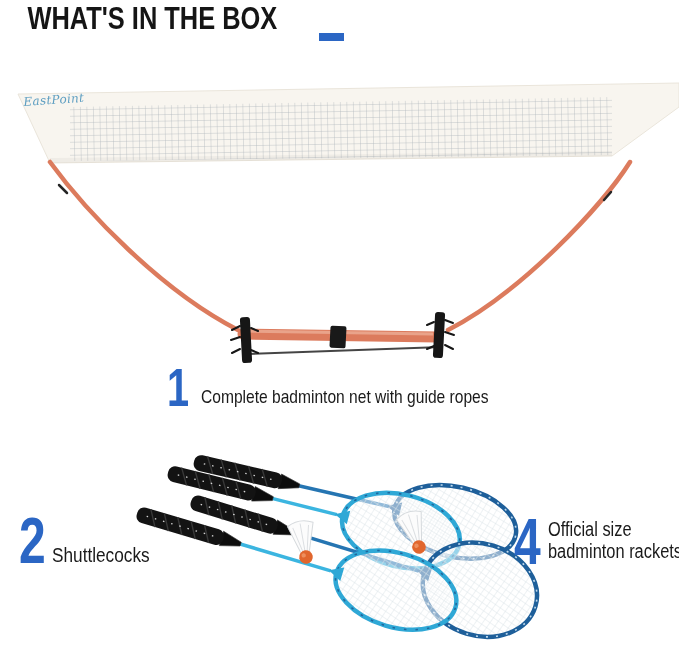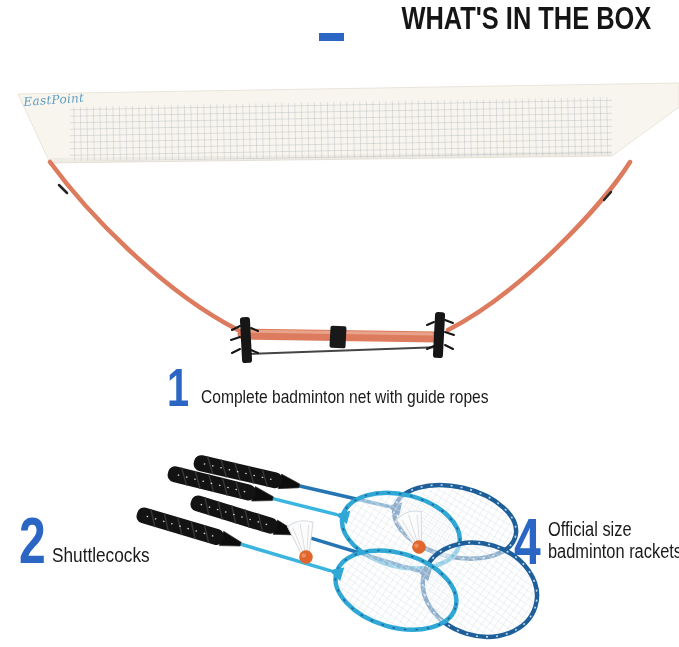--- a/index.html
+++ b/index.html
@@ -3,21 +3,21 @@
 <meta charset="utf-8">
 <style>
   html,body{margin:0;padding:0;}
   body{
     width:679px;height:647px;position:relative;background:#ffffff;overflow:hidden;
     font-family:"Liberation Sans",sans-serif;
   }
   .abs{position:absolute;}
 
   
-  .title-wrap{left:0;top:0;width:679px;text-align:right;}
+  .title-wrap{left:0;top:0;width:679px;text-align:left;}
   .title{
     display:inline-block;font-size:31px;font-weight:bold;color:#151515;
     letter-spacing:0px;line-height:1;transform:scaleX(0.82);transform-origin:center top;
     margin-top:3px;white-space:nowrap;
   }
   .title-underline{left:319px;top:33px;width:25px;height:8px;background:#2b66c4;}
 
   
   .brand-logo{
     left:23px;top:95px;font-family:"DejaVu Serif",serif;font-style:italic;

